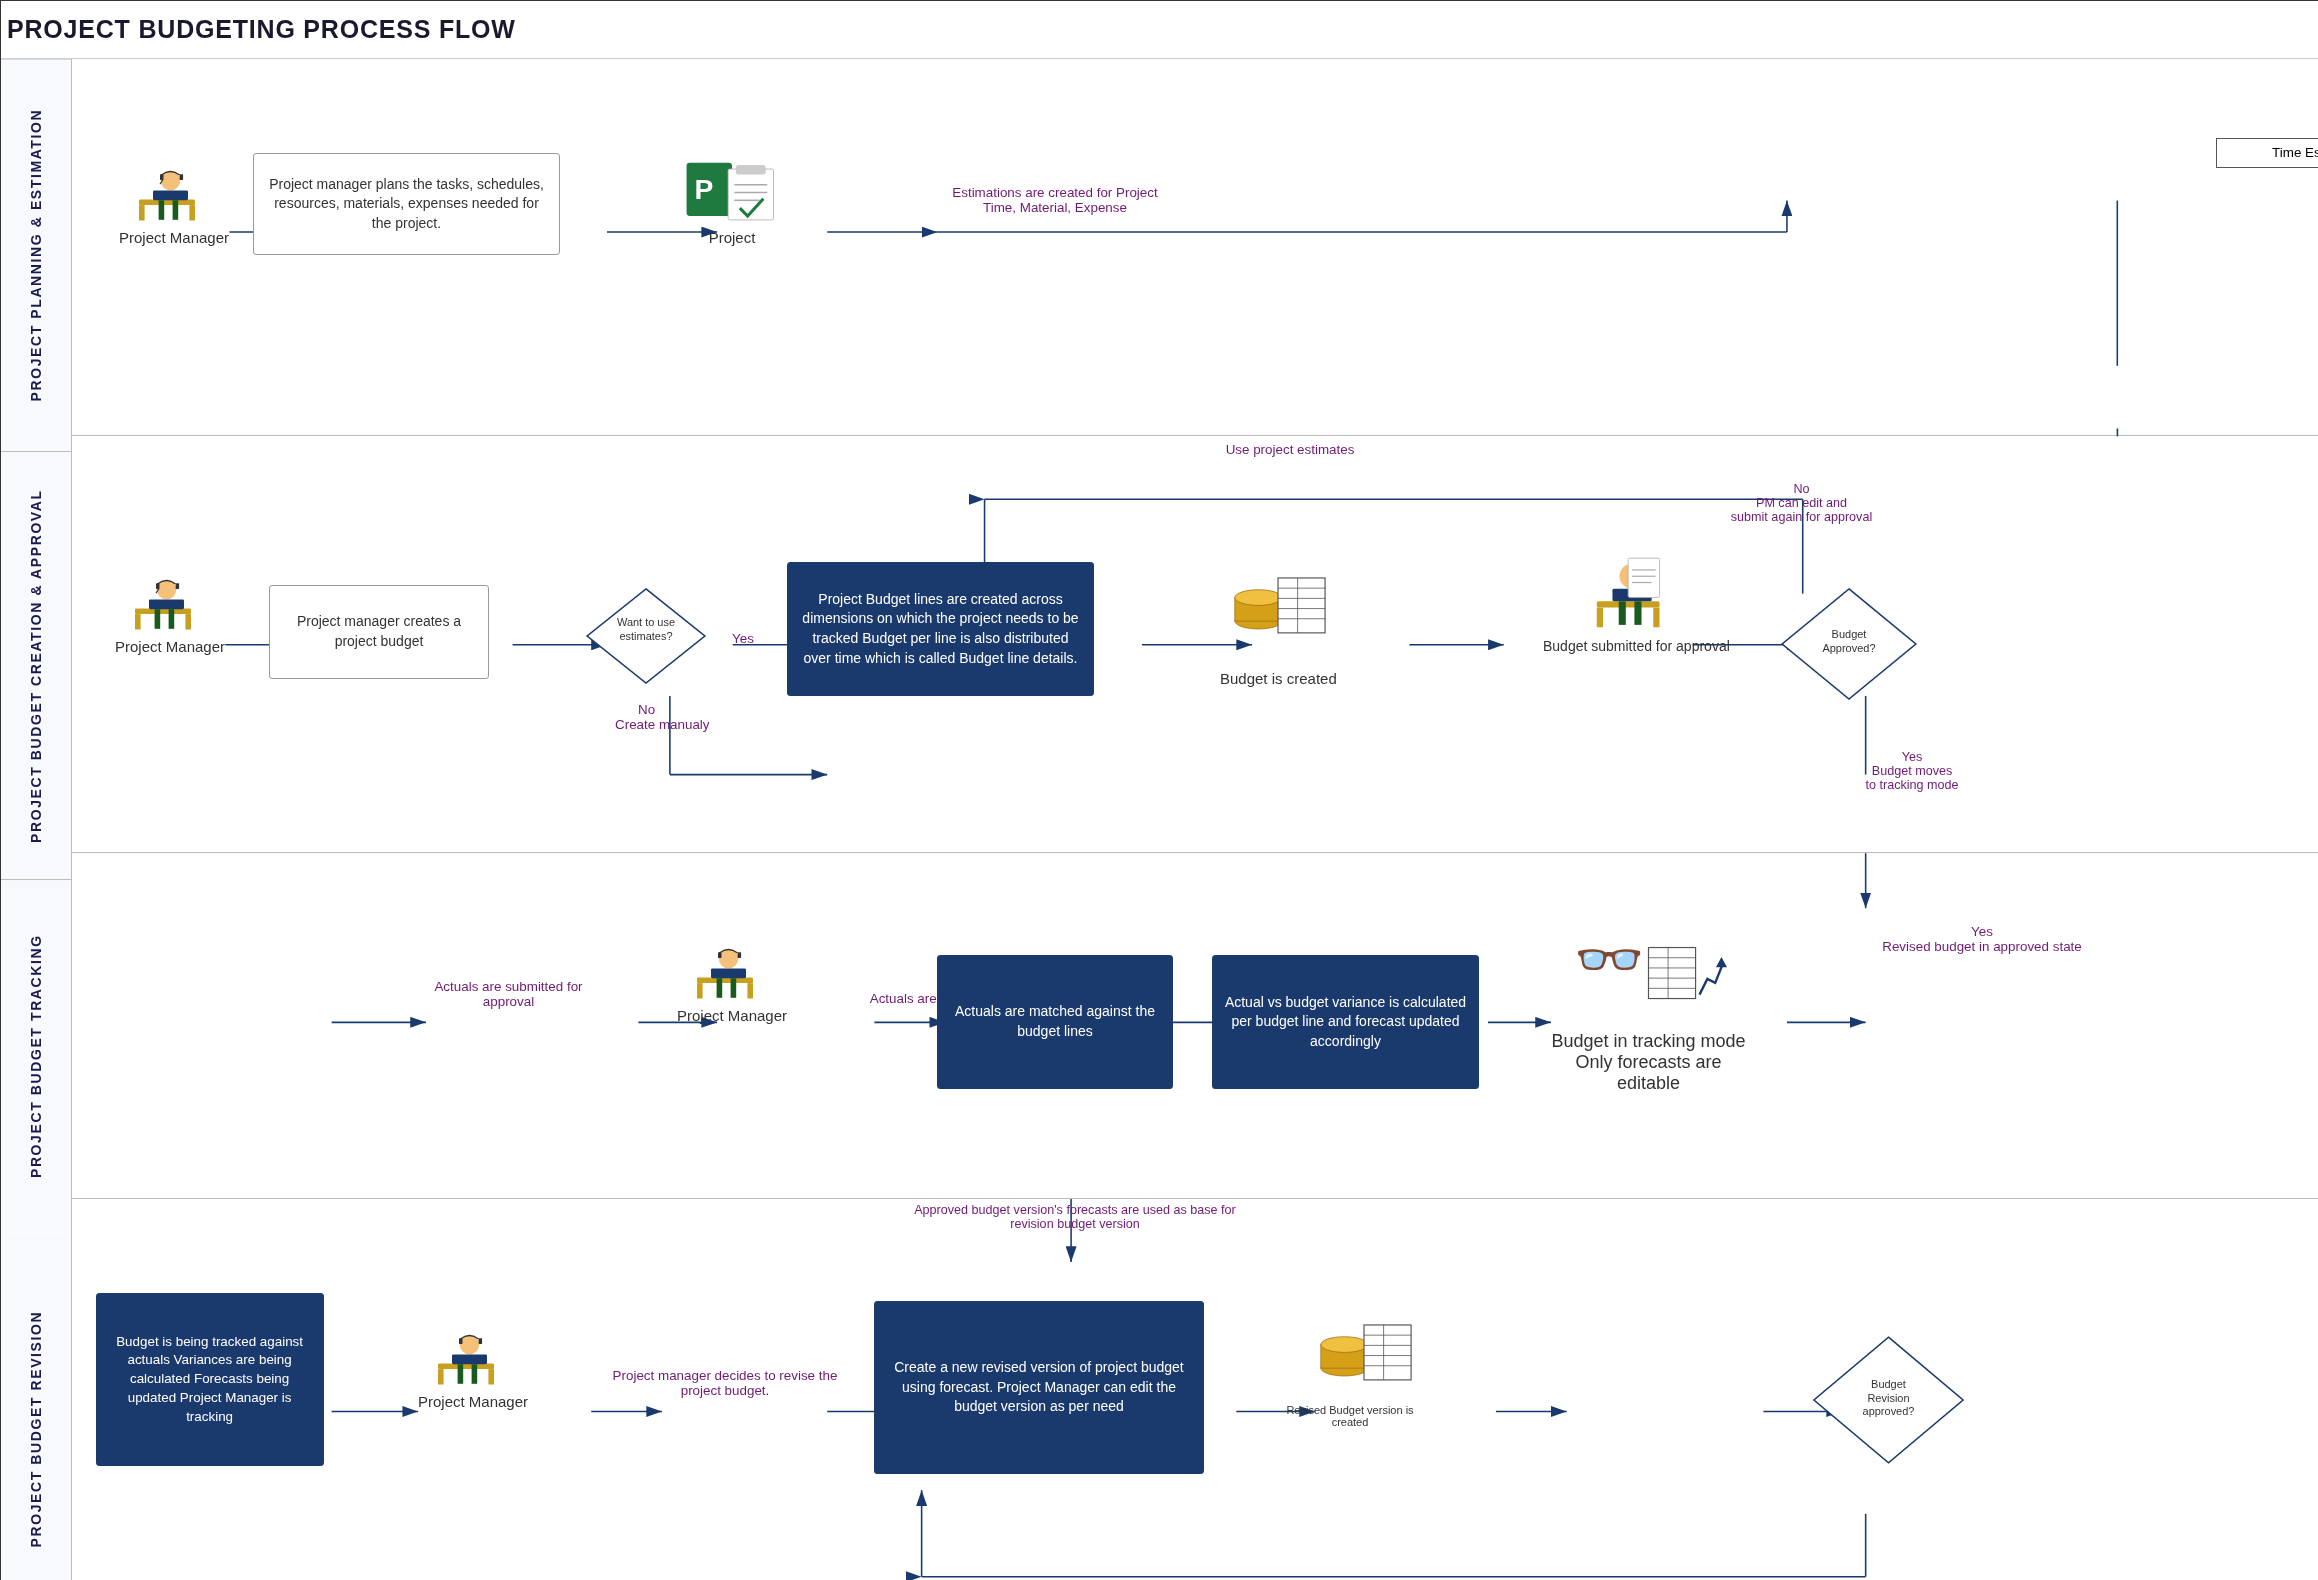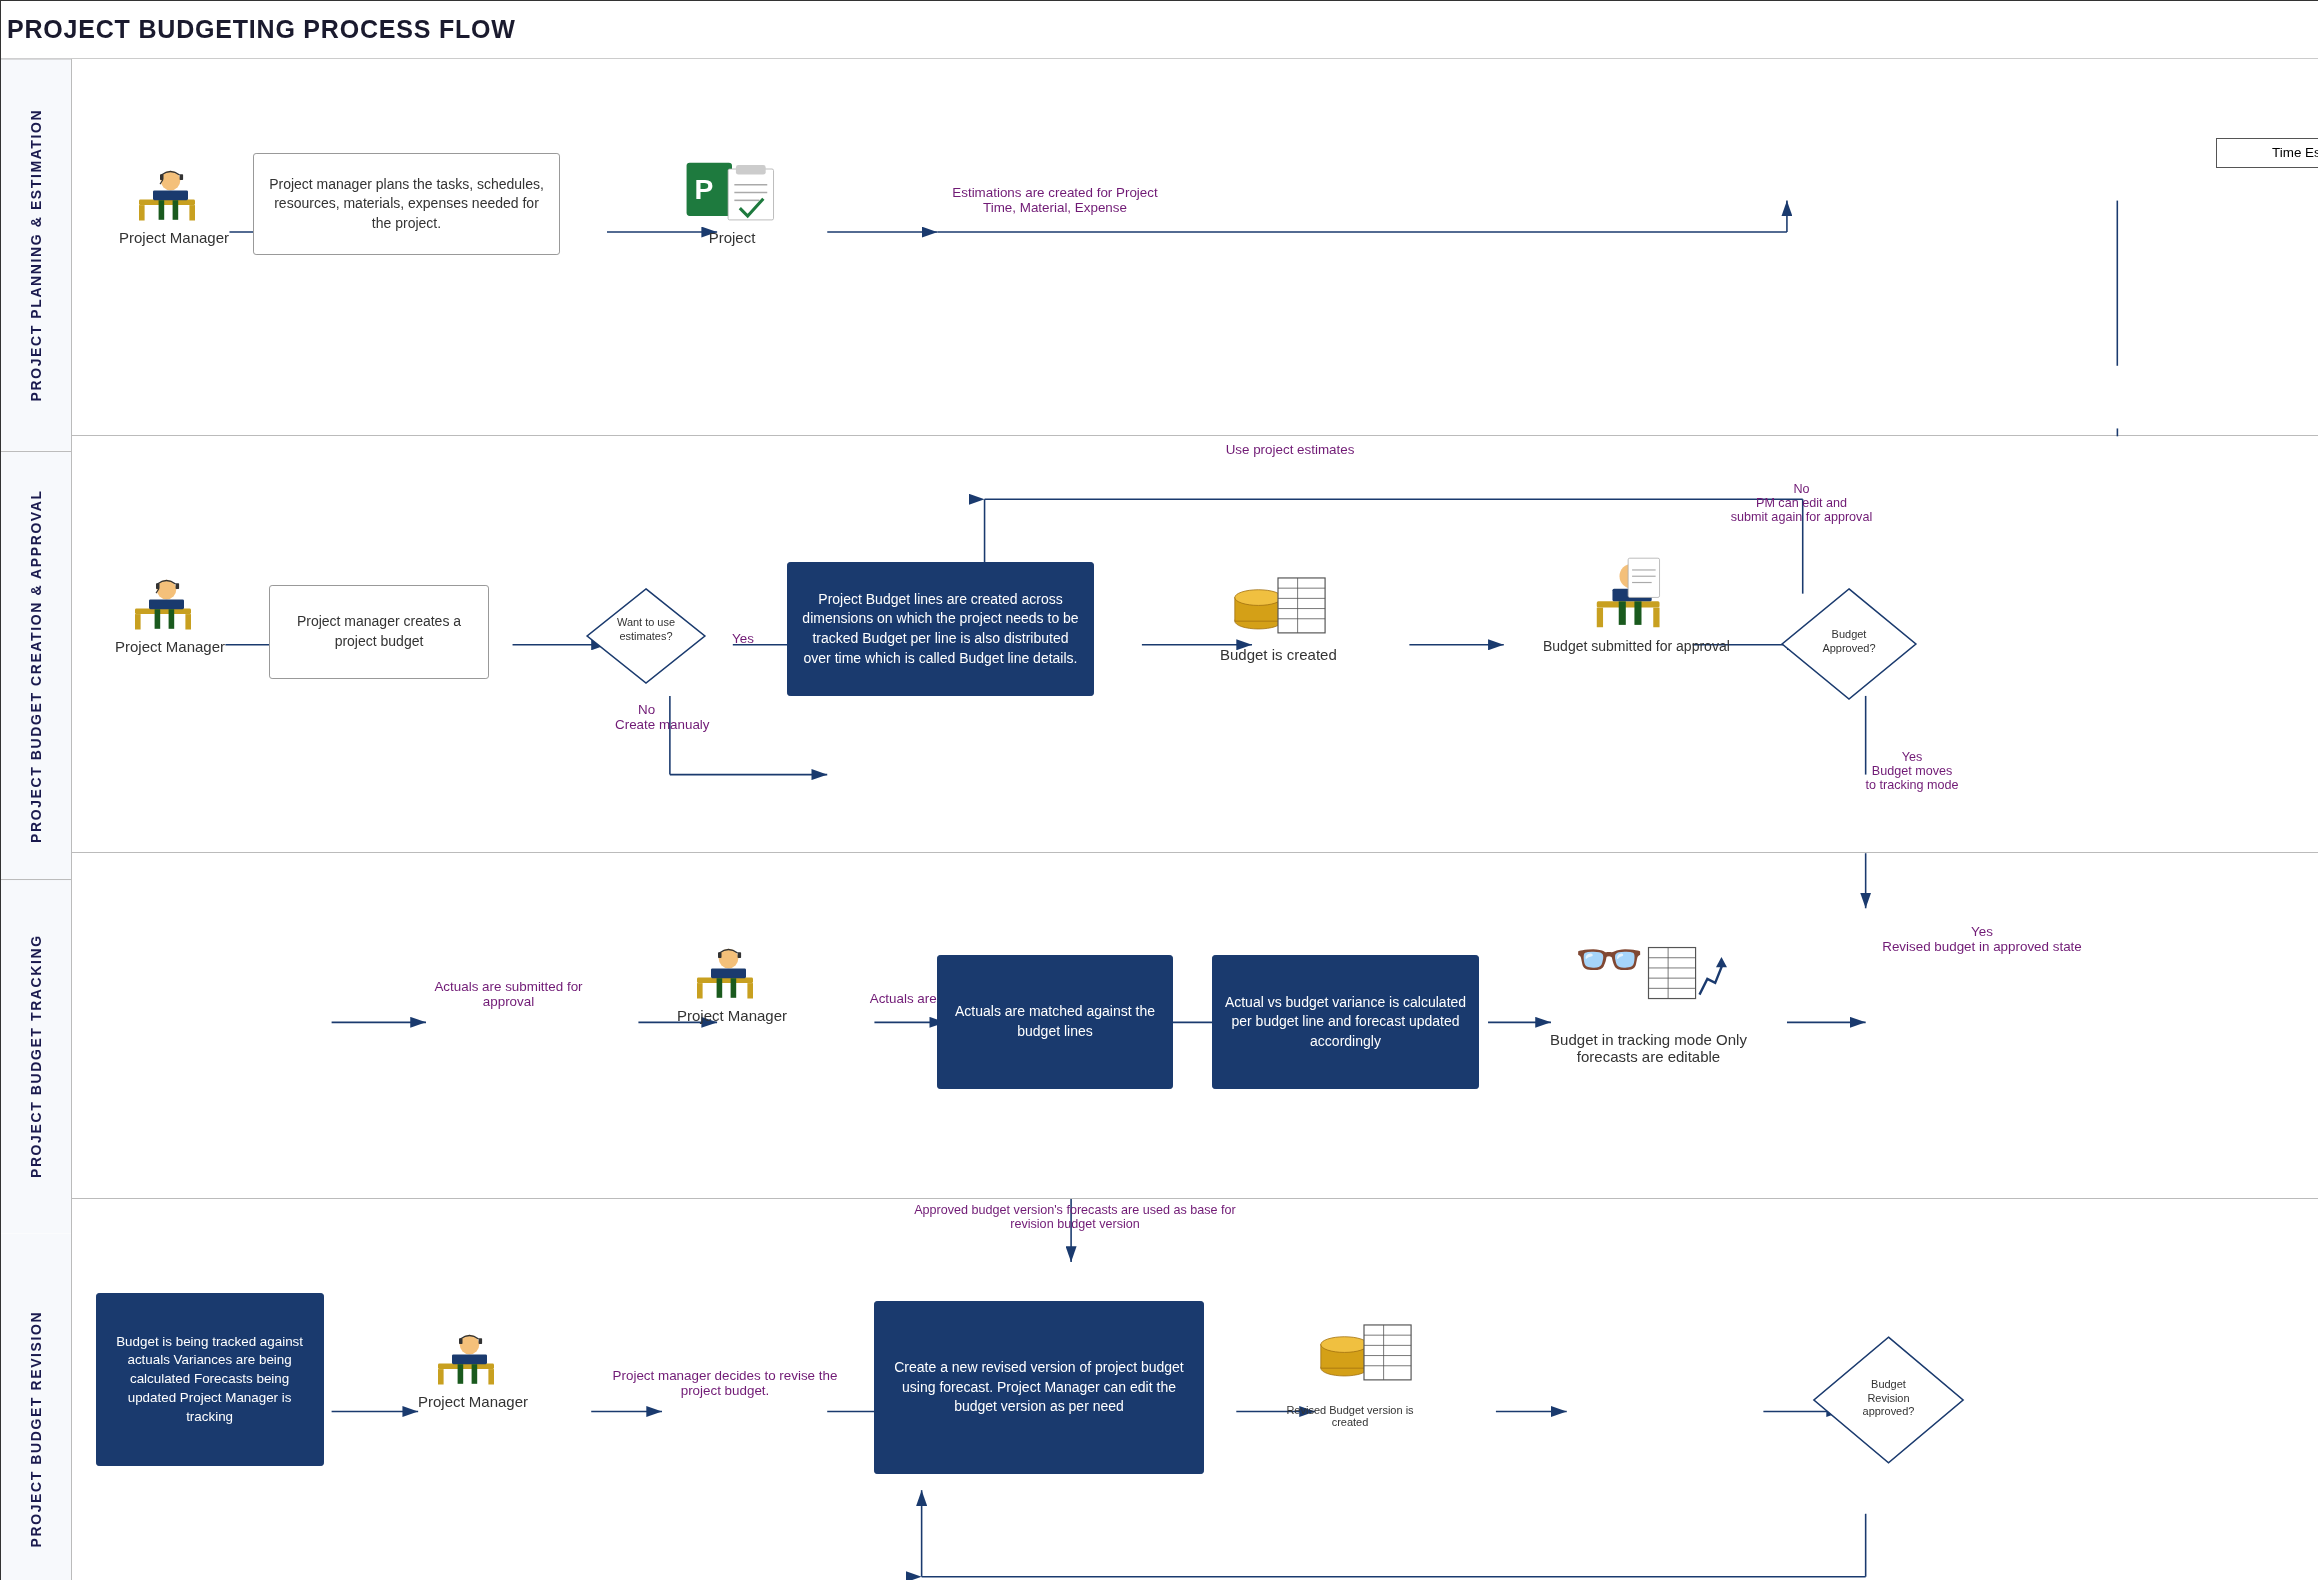--- a/index.html
+++ b/index.html
@@ -345,21 +345,21 @@
 
           <div class="flow-label" style="left:660px; top:195px; font-size:13.4px;">Yes</div>
 
           <div class="flow-label" style="left:566px; top:266px; font-size:13.4px;">No</div>
           <div class="flow-label" style="left:543px; top:281px; font-size:13.4px;">Create manualy</div>
 
           <div class="process-box navy" style="left:715px; top:126px; width:307px; height:134px; font-size:14px;">
             <span>Project Budget lines are created across dimensions on which the project needs to be tracked Budget per line is also distributed over time which is called Budget line details.</span>
           </div>
 
-          <div class="actor" style="left:1148px; top:126px;">
+          <div class="actor" style="left:1148px; top:126px;gap:24px;">
             <svg width="102" height="79" viewBox="0 0 130 100">
 
               <ellipse cx="40" cy="75" rx="30" ry="10" fill="#d4a017" stroke="#a07010" stroke-width="1"></ellipse>
               <rect x="10" y="45" width="60" height="30" fill="#d4a017" stroke="#a07010" stroke-width="1"></rect>
               <ellipse cx="40" cy="45" rx="30" ry="10" fill="#f0c040" stroke="#a07010" stroke-width="1"></ellipse>
 
               <rect x="65" y="20" width="60" height="70" fill="white" stroke="#555" stroke-width="1.5"></rect>
               <line x1="65" y1="33" x2="125" y2="33" stroke="#555" stroke-width="1"></line>
               <line x1="65" y1="46" x2="125" y2="46" stroke="#555" stroke-width="1"></line>
               <line x1="65" y1="59" x2="125" y2="59" stroke="#555" stroke-width="1"></line>
@@ -460,21 +460,21 @@
               <rect x="100" y="30" width="60" height="65" fill="white" stroke="#555" stroke-width="1.5"></rect>
               <line x1="100" y1="43" x2="160" y2="43" stroke="#555" stroke-width="1"></line>
               <line x1="100" y1="56" x2="160" y2="56" stroke="#555" stroke-width="1"></line>
               <line x1="100" y1="69" x2="160" y2="69" stroke="#555" stroke-width="1"></line>
               <line x1="100" y1="82" x2="160" y2="82" stroke="#555" stroke-width="1"></line>
               <line x1="125" y1="30" x2="125" y2="95" stroke="#555" stroke-width="1"></line>
 
               <polyline points="165,90 175,70 185,75 195,50" fill="none" stroke="#1a3a6e" stroke-width="3"></polyline>
               <polygon points="193,42 200,55 186,55" fill="#1a3a6e"></polygon>
             </svg>
-            <div class="actor-label" style="width:197px; text-align:center; font-size:15px;">Budget in tracking mode Only forecasts are editable</div>
+            <div class="actor-label" style="width:197px; text-align:center; font-size:18px;">Budget in tracking mode Only forecasts are editable</div>
           </div>
 
           <div class="flow-label" style="left:1800px; top:71px; width:220px; font-size:13.4px; white-space:pre-line;">Yes
 Revised budget in approved state</div>
 
         </div>
       </div>
 
       <div class="lane lane4-content">
         <div class="flow-container">

